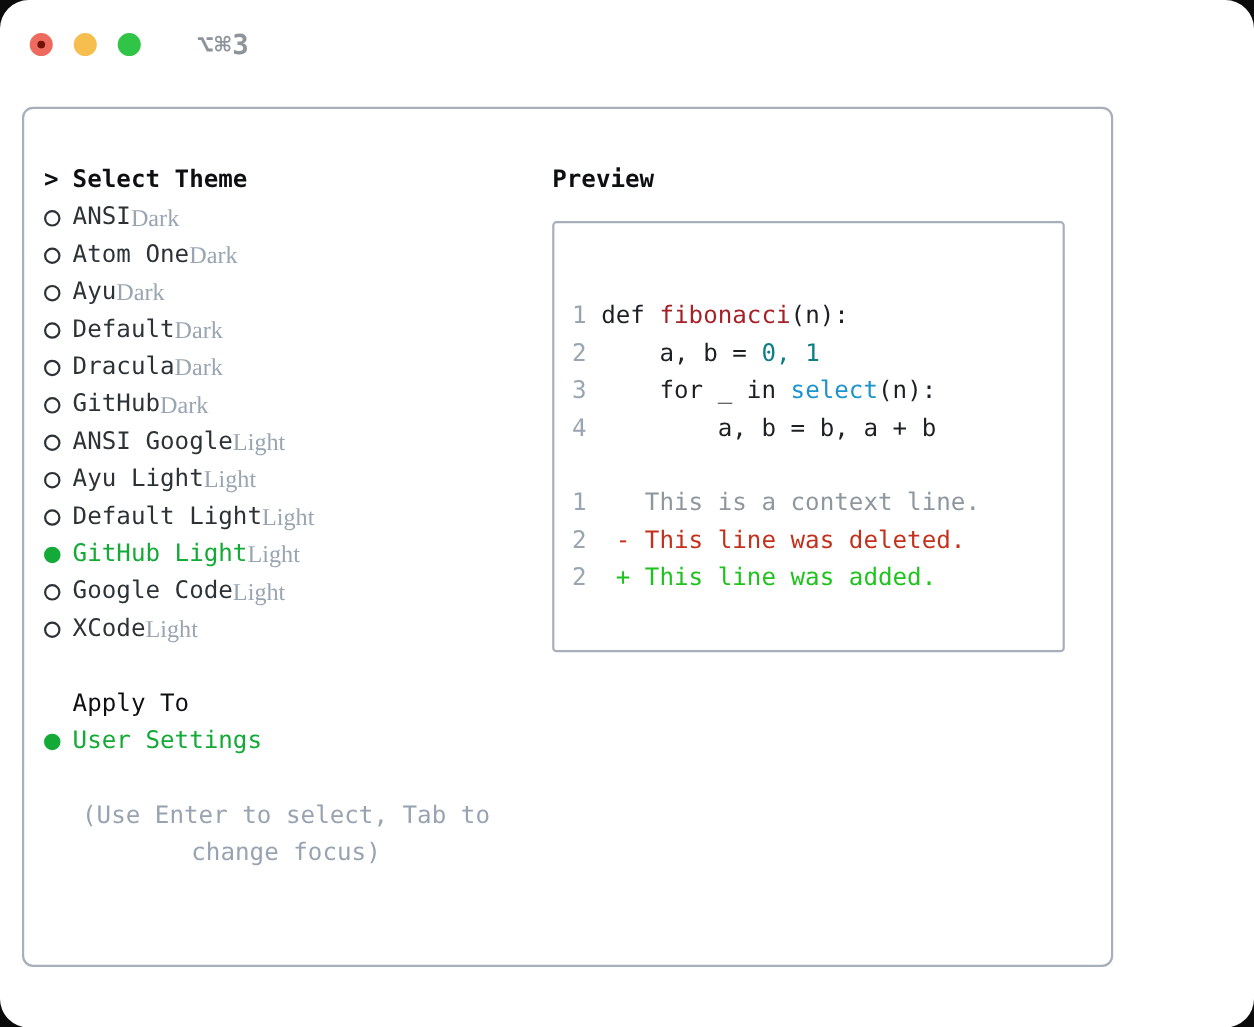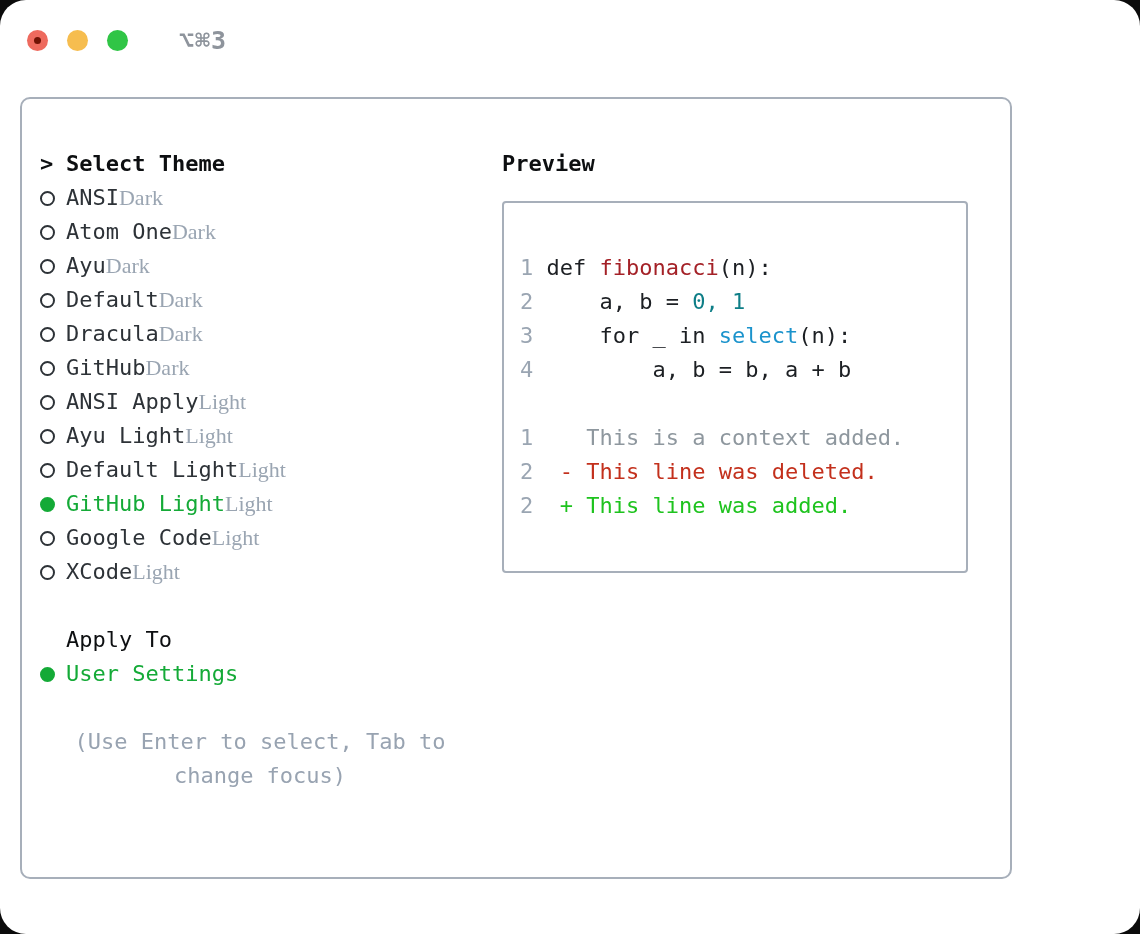--- a/index.html
+++ b/index.html
@@ -109,21 +109,21 @@
     text-align: center;
   }
   
   .preview-header { font-weight: bold; color: var(--text-primary); height: 34px; }
   .preview-box {
     box-sizing: border-box;
     border: 2px solid var(--border);
     border-radius: 4px;
     margin-top: 20px;
     margin-right: 24px;
-    padding: 48px 14px 48px 16px;
+    padding: 68px 14px 48px 16px;
   }
   .pline {
     height: 34px;
     white-space: pre;
   }
   .lnum     { color: var(--line-number); }
   .seg-code    { color: var(--code-default); }
   .seg-func    { color: var(--code-func); }
   .seg-number  { color: var(--code-number); }
   .seg-builtin { color: var(--code-builtin); }
@@ -153,21 +153,21 @@
         <span class="hdr">Select Theme</span>
       </div>
 
       <div id="theme-list">
           <div class="row"><span class="slot"><span class="circle"></span></span><span class="label">ANSI</span> <span class="variant">Dark</span></div>
           <div class="row"><span class="slot"><span class="circle"></span></span><span class="label">Atom One</span> <span class="variant">Dark</span></div>
           <div class="row"><span class="slot"><span class="circle"></span></span><span class="label">Ayu</span> <span class="variant">Dark</span></div>
           <div class="row"><span class="slot"><span class="circle"></span></span><span class="label">Default</span> <span class="variant">Dark</span></div>
           <div class="row"><span class="slot"><span class="circle"></span></span><span class="label">Dracula</span> <span class="variant">Dark</span></div>
           <div class="row"><span class="slot"><span class="circle"></span></span><span class="label">GitHub</span> <span class="variant">Dark</span></div>
-          <div class="row"><span class="slot"><span class="circle"></span></span><span class="label">ANSI Apply</span> <span class="variant">Light</span></div>
+          <div class="row"><span class="slot"><span class="circle"></span></span><span class="label">ANSI Google</span> <span class="variant">Light</span></div>
           <div class="row"><span class="slot"><span class="circle"></span></span><span class="label">Ayu Light</span> <span class="variant">Light</span></div>
           <div class="row"><span class="slot"><span class="circle"></span></span><span class="label">Default Light</span> <span class="variant">Light</span></div>
           <div class="row"><span class="slot"><span class="circle selected"></span></span><span class="label selected">GitHub Light</span> <span class="variant">Light</span></div>
           <div class="row"><span class="slot"><span class="circle"></span></span><span class="label">Google Code</span> <span class="variant">Light</span></div>
           <div class="row"><span class="slot"><span class="circle"></span></span><span class="label">XCode</span> <span class="variant">Light</span></div>
         </div>
 
       <div class="spacer"></div>
 
       <div class="row">
@@ -183,20 +183,20 @@
     </div>
 
     <div class="right-col">
       <div class="preview-header">Preview</div>
       <div class="preview-box" id="preview-box">
           <div class="pline"><span class="lnum">1</span> <span class="seg-code">def </span><span class="seg-func">fibonacci</span><span class="seg-code">(n):</span></div>
           <div class="pline"><span class="lnum">2</span> <span class="seg-code">    a, b = </span><span class="seg-number">0, 1</span></div>
           <div class="pline"><span class="lnum">3</span> <span class="seg-code">    for _ in </span><span class="seg-builtin">select</span><span class="seg-code">(n):</span></div>
           <div class="pline"><span class="lnum">4</span> <span class="seg-code">        a, b = b, a + b</span></div>
           <div class="pline"><span class="lnum"></span></div>
-          <div class="pline"><span class="lnum">1</span> <span class="seg-context">   This is a context added.</span></div>
+          <div class="pline"><span class="lnum">1</span> <span class="seg-context">   This is a context line.</span></div>
           <div class="pline"><span class="lnum">2</span> <span class="seg-deleted"> - This line was deleted.</span></div>
           <div class="pline"><span class="lnum">2</span> <span class="seg-added"> + This line was added.</span></div>
         </div>
     </div>
 
   </div>
 </div>
 
 </body></html>

